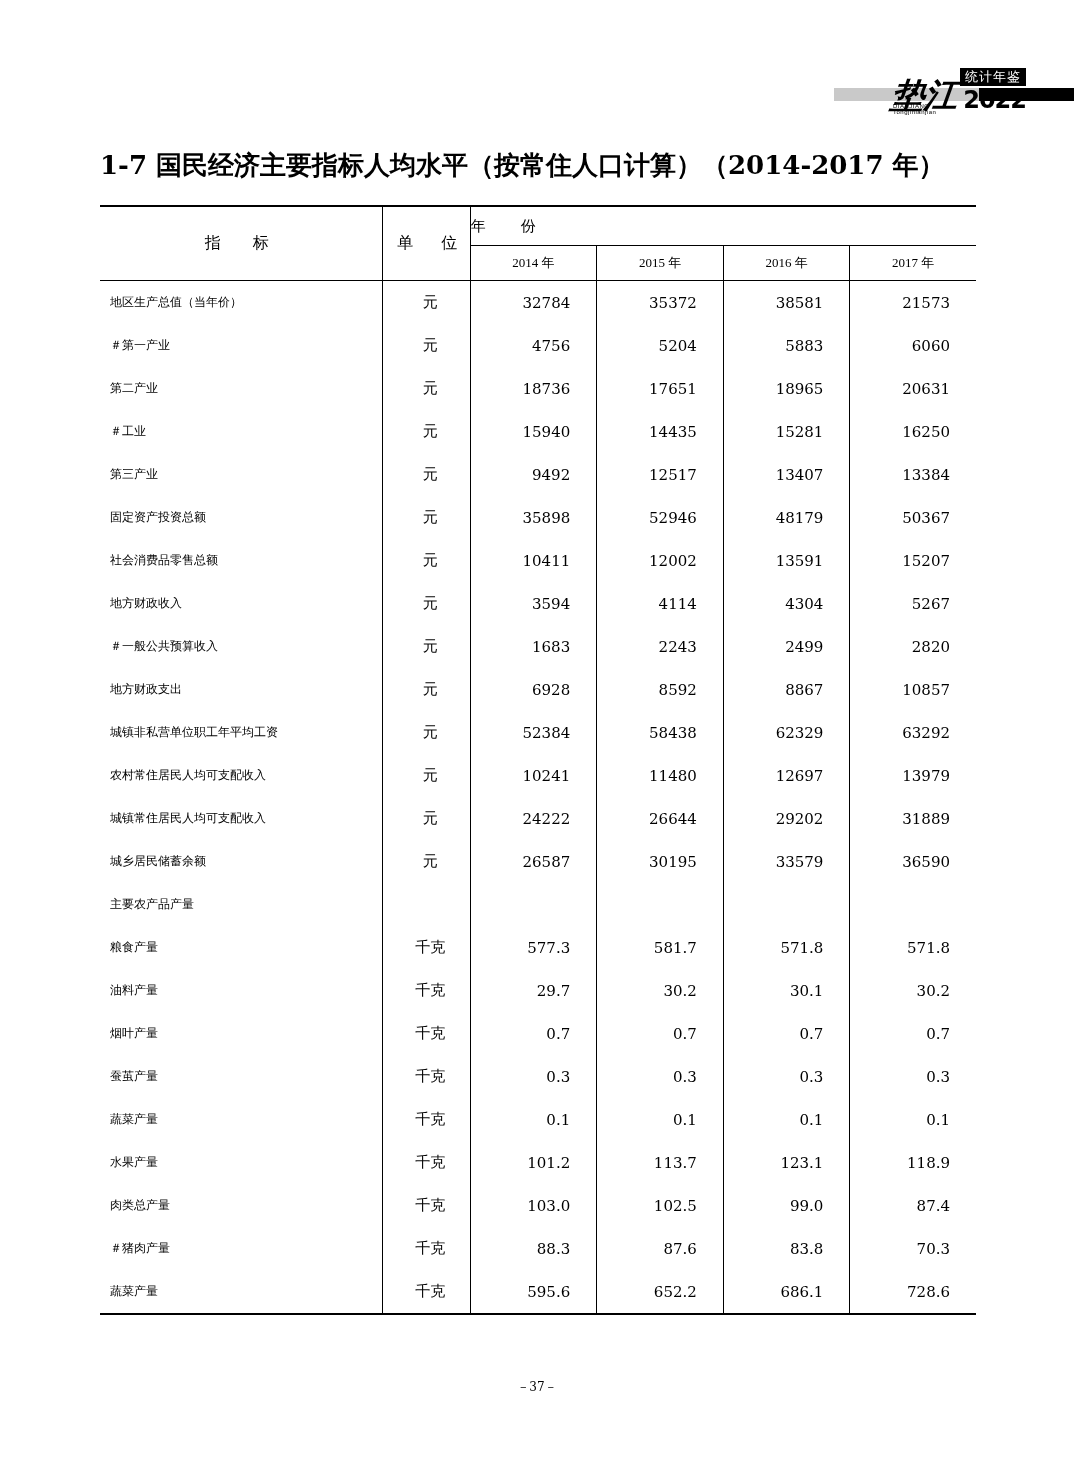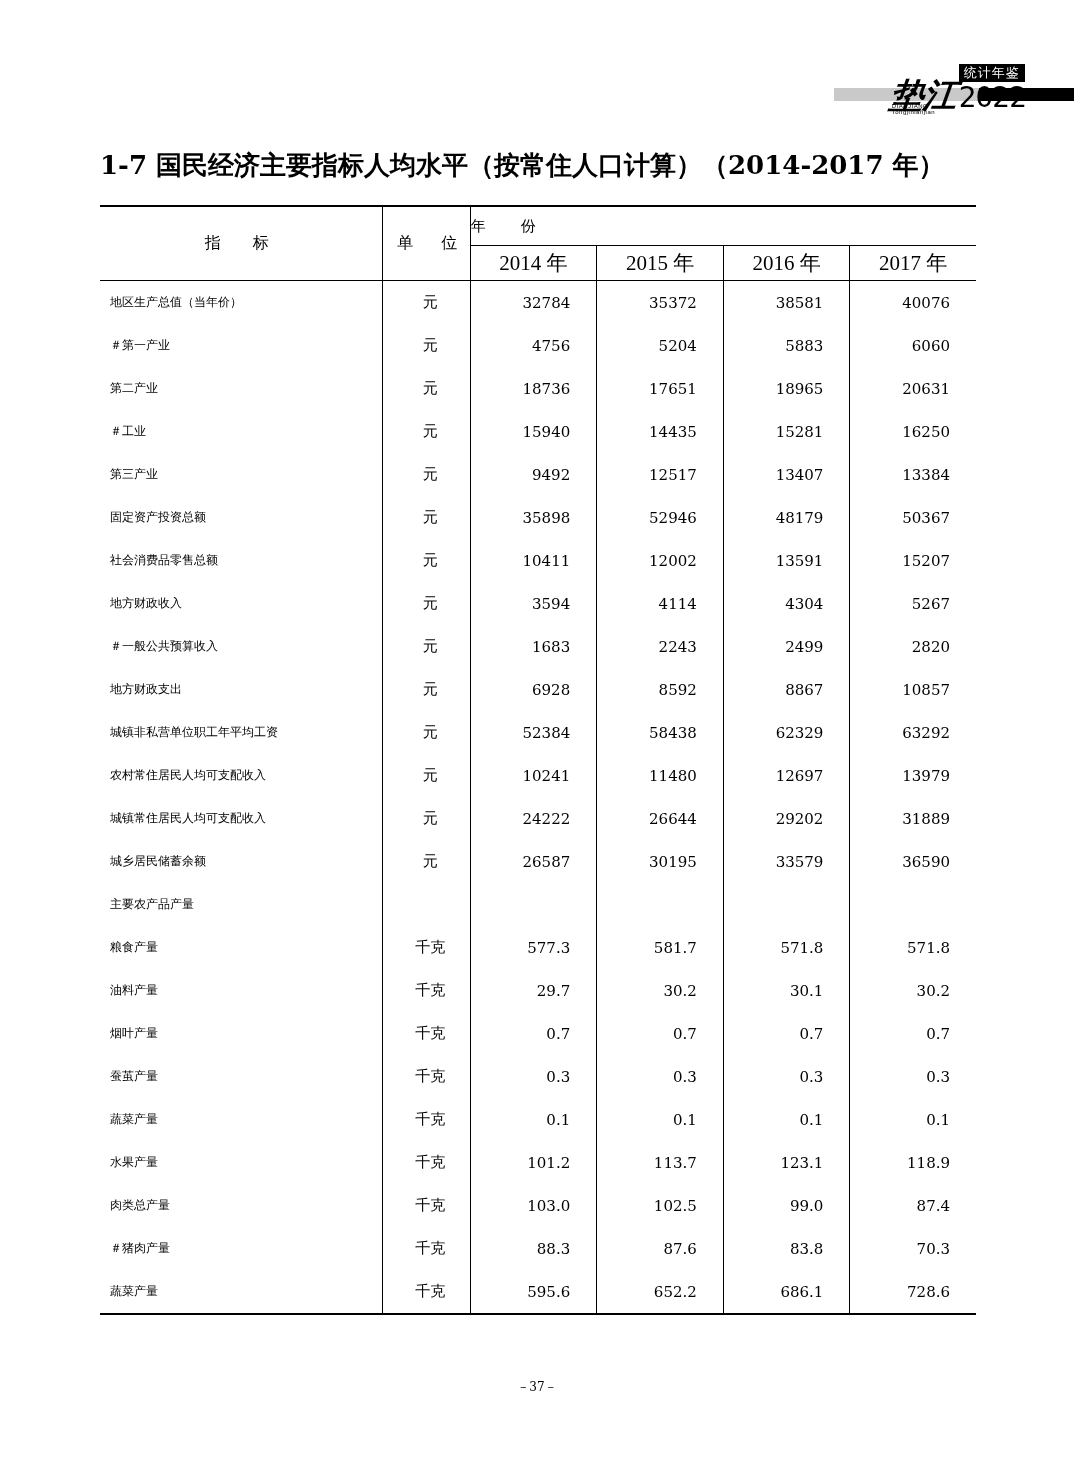--- a/index.html
+++ b/index.html
@@ -40,35 +40,35 @@
     left: 2px;
     bottom: -3px;
     font-family: "Liberation Sans", sans-serif;
     font-size: 6px;
     letter-spacing: 0.5px;
     white-space: nowrap;
   }
   .logo-right {
     display: flex;
     flex-direction: column;
-    align-items: flex-start;
+    align-items: flex-end;
   }
   .logo-tag {
     background: #000000;
     color: #ffffff;
     font-family: "Liberation Sans", sans-serif;
     font-size: 13px;
     padding: 2px 5px 3px 5px;
     letter-spacing: 1px;
     line-height: 1;
   }
   .logo-year {
     font-family: "DejaVu Sans", sans-serif;
-    font-weight: normal;
-    font-size: 28px;
+    font-weight: bold;
+    font-size: 24px;
     line-height: 1;
     letter-spacing: -1px;
     margin-top: 2px;
   }
   .logo-bar {
     position: absolute;
     right: 0;
     top: 88px;
     width: 240px;
     height: 13px;
@@ -130,21 +130,21 @@
     font-size: 16px;
   }
   .c-unit {
     width: 80px;
     text-align: center;
     font-size: 16px;
   }
   .c-yr {
     width: 127px;
     text-align: center;
-    font-size: 21px;
+    font-size: 13px;
   }
   .sp-ind { letter-spacing: 8px; text-align: right; }
   .sp-unit { letter-spacing: 6px; }
   .sp-years { letter-spacing: 10px; }
 
   tbody td {
     height: 43px;
     font-size: 15.5px;
   }
   td.ind {
@@ -222,21 +222,21 @@
         <td class="c-yr border-bottom-thin vline-l">2017 年</td>
       </tr>
     </thead>
     <tbody id="tbody">
         <tr>
           <td class="ind ind-0">地区生产总值（当年价）</td>
           <td class="unit vline-l vline-r">元</td>
           <td class="val">32784</td>
           <td class="val vline-l">35372</td>
           <td class="val vline-l">38581</td>
-          <td class="val vline-l">40076</td>
+          <td class="val vline-l">21573</td>
         </tr>
         <tr>
           <td class="ind ind-1">＃第一产业</td>
           <td class="unit vline-l vline-r">元</td>
           <td class="val">4756</td>
           <td class="val vline-l">5204</td>
           <td class="val vline-l">5883</td>
           <td class="val vline-l">6060</td>
         </tr>
         <tr>

